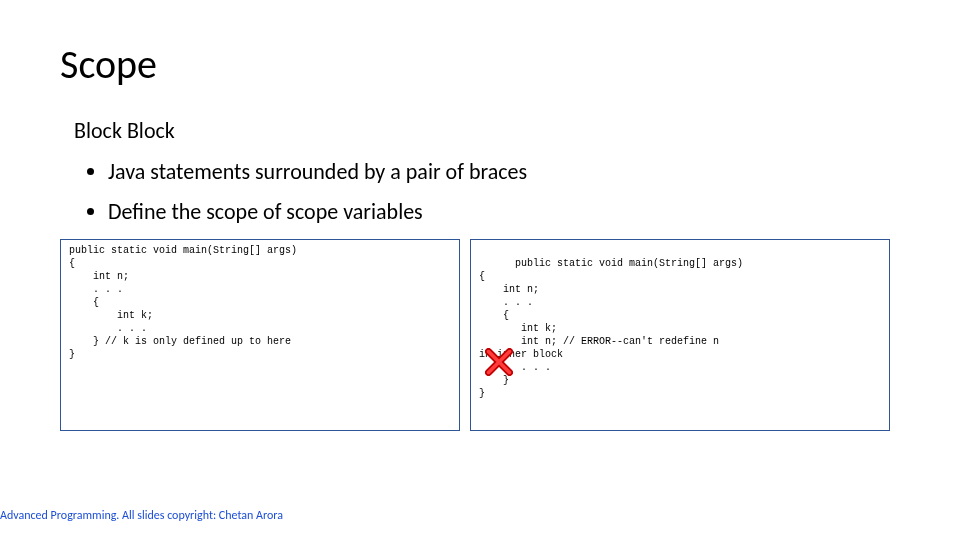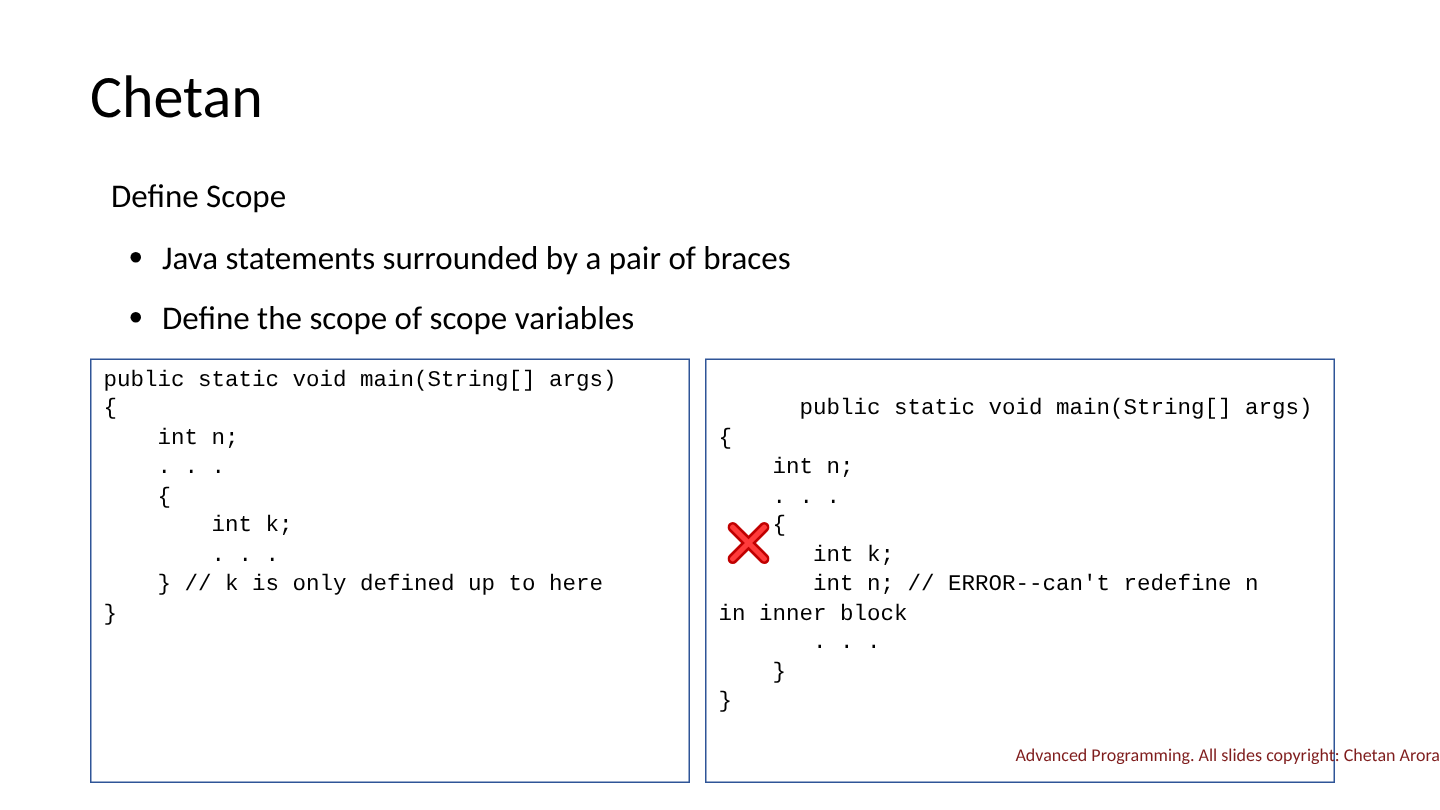--- a/index.html
+++ b/index.html
@@ -43,55 +43,55 @@
   }
   .code-row {
     display: flex;
     gap: 10px;
     margin-top: 10px;
   }
   .code-box {
     border: 1px solid #2f5597;
     padding: 4px 8px 4px 8px;
     font-family: "Courier New", Courier, monospace;
-    font-size: 15px;
+    font-size: 10px;
     line-height: 1.3;
     white-space: pre;
     position: relative;
     flex: 0 0 auto;
   }
   .code-left { width: 400px; }
   .code-right { width: 420px; }
   .x-mark {
     position: absolute;
     left: 14px;
     top: 108px;
     width: 28px;
     height: 28px;
     pointer-events: none;
   }
   .footer {
     position: absolute;
     left: 0;
     right: 0;
-    bottom: 29px;
-    text-align: right;
+    bottom: 18px;
+    text-align: left;
     font-size: 12px;
-    color: #7f1d1d;
+    color: #1d4ed8;
   }
 </style>
 </head>
 <body>
 
 <div class="slide">
 
-  <h1 class="title">Chetan</h1>
+  <h1 class="title">Scope</h1>
 
   <div class="body">
-    <div class="subhead">Define Scope</div>
+    <div class="subhead">Block Block</div>
     <ul>
       <li>Java statements surrounded by a pair of braces</li>
       <li>Define the scope of scope variables</li>
     </ul>
   </div>
 
   <div class="code-row">
     <div class="code-box code-left">public static void main(String[] args)
 {
     int n;

